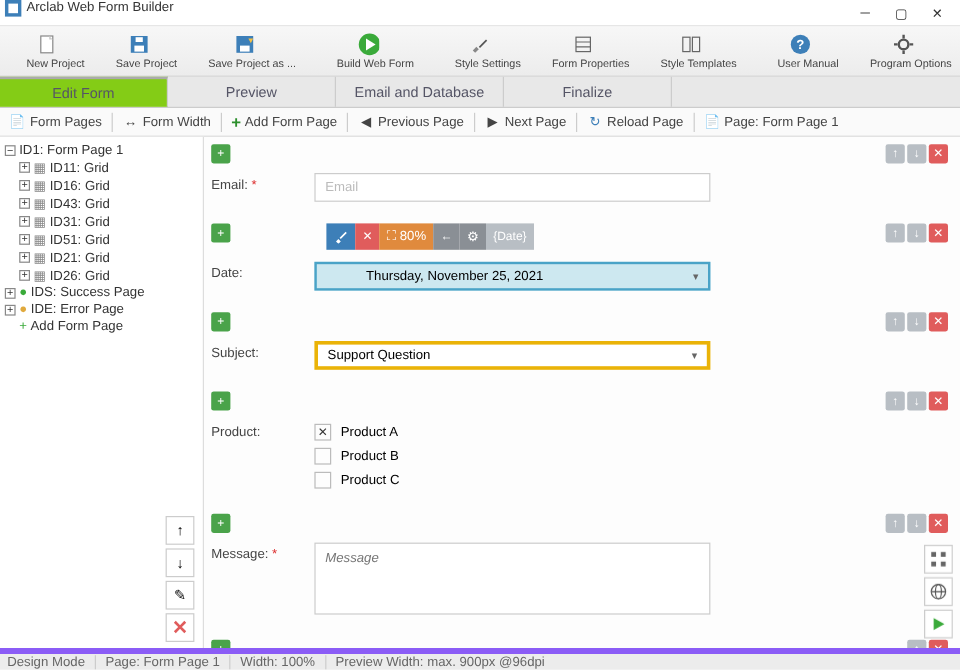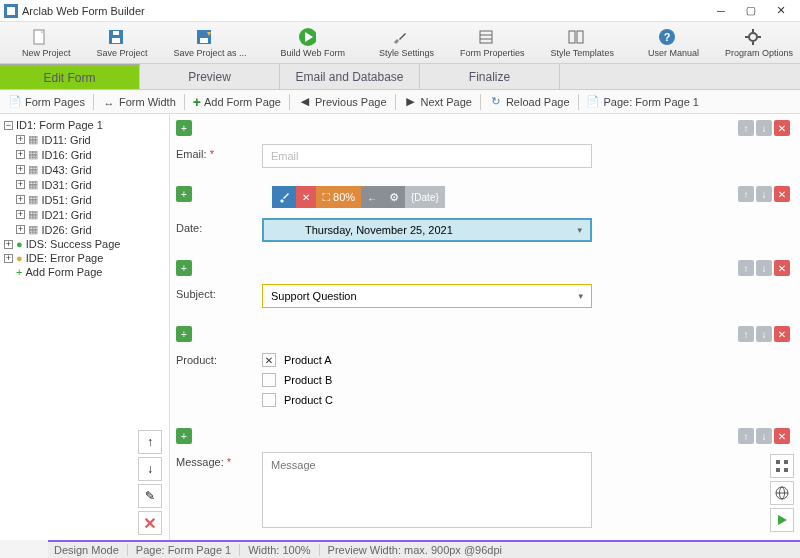--- a/index.html
+++ b/index.html
@@ -1,17 +1,17 @@
 <!DOCTYPE html>
 <html><head>
 <meta charset="utf-8">
 <style>
 * { box-sizing: border-box; margin: 0; padding: 0; font-family: "Segoe UI", Tahoma, sans-serif; font-size: 11px; }
 body { background: #f4f4f4; width: 800px; height: 558px; overflow: hidden; display: flex; flex-direction: column; }
-.title-bar { height: 22px; background: #fff; display: flex; align-items: center; padding: 0 4px; border-bottom: 1px solid #e0e0e0; }
+.title-bar { height: 22px; background: #fff; display: flex; align-items: flex-start; padding: 0 4px; border-bottom: 1px solid #e0e0e0; }
 .title-bar .app-icon { width: 14px; height: 14px; margin-right: 4px; display: inline-flex; }
 .title-bar .title-text { color: #333; font-size: 11px; flex: 1; }
 .win-btns { display: flex; gap: 0; }
 .win-btns span { width: 30px; height: 22px; display: flex; align-items: center; justify-content: center; color: #333; }
 .toolbar { height: 42px; background: linear-gradient(#f7f7f7,#ececec); display: flex; align-items: center; padding: 0 4px; border-bottom: 1px solid #d0d0d0; }
 .tool-btn { display: flex; flex-direction: column; align-items: center; justify-content: center; padding: 2px 6px; margin-right: 2px; cursor: pointer; height: 40px; }
 .tool-btn .icon { width: 18px; height: 18px; display: flex; align-items: center; justify-content: center; }
 .tool-btn .label { font-size: 9px; color: #444; margin-top: 2px; white-space: nowrap; margin-left: 12px; }
 .tool-sep { width: 1px; height: 32px; background: #ccc; margin: 0 4px; }
 .tab-strip { height: 26px; background: #e8e8e8; display: flex; border-bottom: 1px solid #ccc; }
@@ -34,39 +34,39 @@
 .sq { width: 16px; height: 16px; border-radius: 2px; display: flex; align-items: center; justify-content: center; color: #fff; font-size: 10px; cursor: pointer; }
 .sq.green { background: #4aa34a; }
 .sq.gray  { background: #b8bec4; }
 .sq.red   { background: #e05c5c; }
 .row-body { display: flex; align-items: flex-start; padding: 8px 0; }
 .lbl { width: 86px; color: #444; padding-top: 4px; }
 .lbl .ast { color: #d33; }
 .ctrl { flex: 0 0 330px; }
 .input { width: 100%; height: 24px; border: 1px solid #ccc; background: #fff; color: #333; padding: 0 8px; font-size: 11px; }
 .input::placeholder { color: #bbb; }
-.select { display: flex; align-items: center; justify-content: space-between; width: 100%; height: 24px; border: 1px solid #eab308; background: #fff; padding: 0 8px; cursor: pointer; }
+.select { display: flex; align-items: center; justify-content: space-between; width: 100%; height: 24px; border: 3px solid #eab308; background: #fff; padding: 0 8px; cursor: pointer; }
 .select.highlight { background: #cde8f0; border: 2px solid #4aa3c7; padding-left: 41px; }
 .select .chev { color: #666; font-size: 9px; }
-.textarea { width: 100%; height: 76px; border: 1px solid #ccc; padding: 6px 8px; color: #bbb; resize: none; }
+.textarea { width: 100%; height: 60px; border: 1px solid #ccc; padding: 6px 8px; color: #bbb; resize: none; font-style: italic; }
 .float-toolbar { position: absolute; top: 0; left: 96px; display: flex; height: 22px; align-items: center; }
 .float-toolbar .seg { height: 22px; display: flex; align-items: center; justify-content: center; color: #fff; padding: 0 6px; font-size: 10px; cursor: pointer; }
 .seg.blue { background: #3d7fb8; }
 .seg.red  { background: #e05c5c; }
 .seg.orange { background: #e08a3d; gap:3px; }
 .seg.gray { background: #8a8f95; }
 .seg.tag  { background: #b8bec4; color: #fff; }
 .checklist .opt { display: flex; align-items: center; gap: 8px; height: 20px; }
 .chk { width: 14px; height: 14px; border: 1px solid #bbb; display:flex; align-items:center; justify-content:center; font-size:10px; color:#333; }
 
 .left-float { position: absolute; left: 138px; top: 430px; width: 26px; display: flex; flex-direction: column; gap: 3px; z-index:5;}
 .flt-btn { width: 24px; height: 24px; border: 1px solid #ccc; background: #fff; display:flex; align-items:center; justify-content:center; cursor:pointer; font-size:12px; }
 .flt-btn.red { color:#e05c5c; font-size:16px; font-weight:bold;}
 .right-float { position: absolute; right: 6px; top: 454px; display:flex; flex-direction:column; gap:3px; z-index:5;}
-.status { height: 18px; background: #ececec; border-top: 2px solid #8b5cf6; display: flex; align-items: center; padding: 0 6px; font-size: 10px; color: #666; gap: 8px; margin-left: 48px; }
+.status { height: 18px; background: #ececec; border-top: 5px solid #8b5cf6; display: flex; align-items: center; padding: 0 6px; font-size: 10px; color: #666; gap: 8px; }
 .status .sep { width:1px; height:12px; background:#ccc; }
 svg { display:block; }
 </style>
 </head>
 <body>
 
 <div class="title-bar">
   <span class="app-icon">
     <svg width="14" height="14">
         <rect width="14" height="14" fill="#3d7fb8"></rect>

